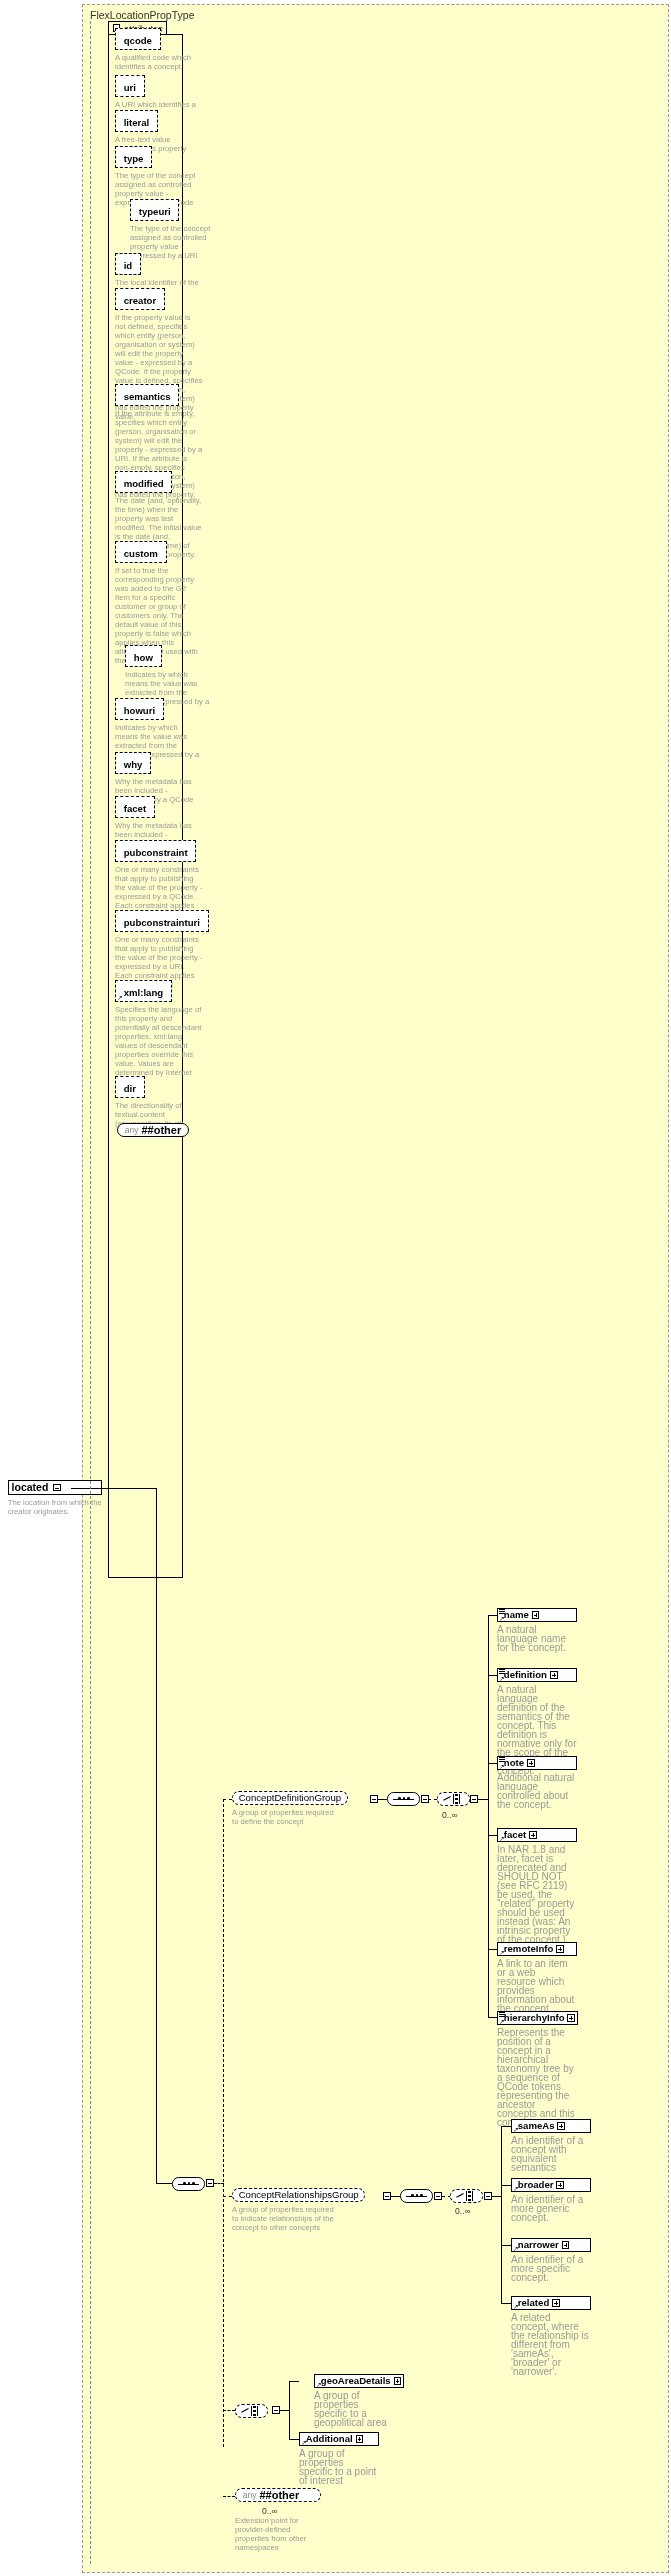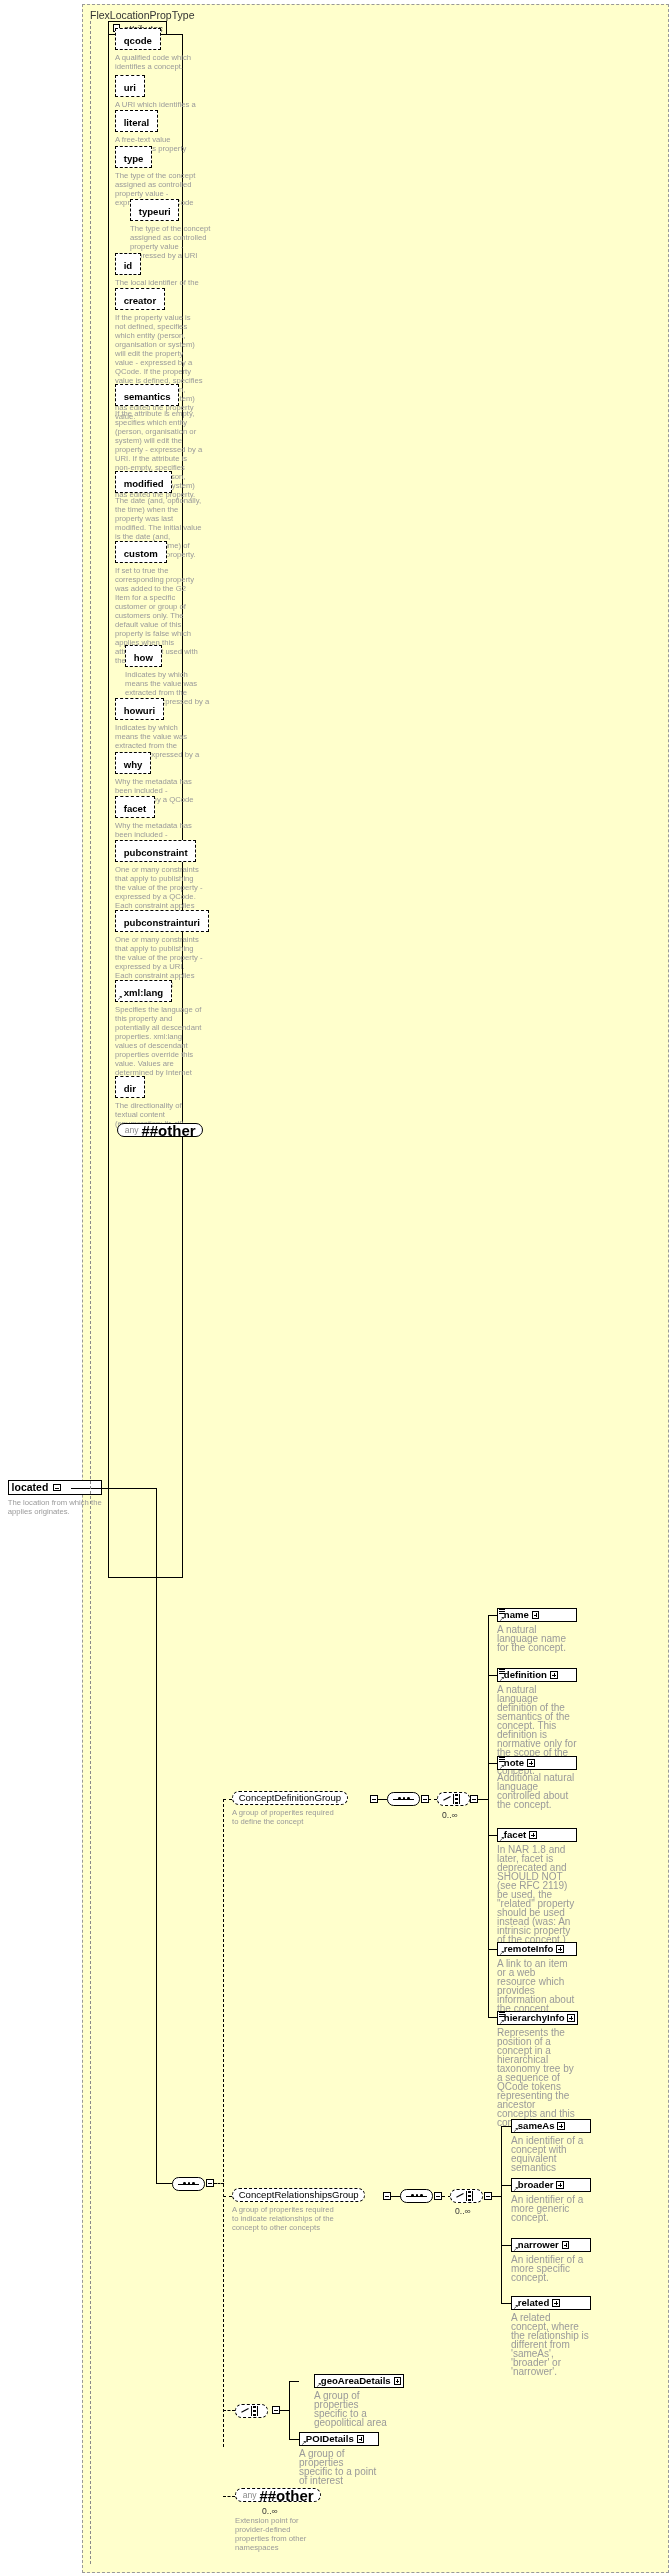--- a/index.html
+++ b/index.html
@@ -53,21 +53,21 @@
   .grp .gbox .nm{font-size:9.6px;color:#000;white-space:nowrap;line-height:12.5px;}
   .grp .doc{font-size:7.7px;color:#9a9a9a;line-height:9px;margin-top:2.9px;width:105px;}
   .grp .gshadow{position:absolute;background:#b0b0b0;z-index:-1;}
 
   
   .anyn{position:absolute;}
   .anyn .abox{position:relative;display:flex;align-items:center;gap:2.9px;border:1px solid #000;background:#fff;
       border-radius:7.7px;height:14.4px;box-sizing:border-box;padding:0 6.7px;}
   .anyn.dashed .abox{border-style:dashed;}
   .anyn .any{font-size:8.6px;color:#8a8a8a;}
-  .anyn .ns{font-size:15px;font-weight:bold;color:#000;}
+  .anyn .ns{font-size:11px;font-weight:bold;color:#000;}
   .anyn .doc{font-size:7.7px;color:#9a9a9a;line-height:9px;margin-top:1.9px;width:86px;}
   .anyn .ashadow{position:absolute;background:#b0b0b0;z-index:-1;}
 
   
   .comp{position:absolute;}
   .comp .cbox{position:relative;width:33px;height:14.4px;border:1px solid #000;background:#fff;
       border-radius:6.7px/6.7px;box-sizing:border-box;display:flex;align-items:center;justify-content:center;}
   .comp.dash .cbox{border-style:dashed;}
   .comp .cshadow{position:absolute;background:#b0b0b0;z-index:-1;width:33px;height:14.4px;border-radius:6.7px;}
   
@@ -231,21 +231,21 @@
       <span class="ns">##other</span>
     </div>
   </div>
 
   <div class="root" style="left:7.7px;top:1480px;">
     <div class="rshadow" style="left:2.9px;top:2.9px;width:100%;height:15.3px;"></div>
     <div class="rbox">
       <span class="nm">located</span>
       <span class="pm"></span>
     </div>
-    <div class="doc">The location from which the applies originates.</div>
+    <div class="doc">The location from which the creator originates.</div>
   </div>
 
   <div class="ln-h" style="left:71px;top:1488px;width:86px;"></div>
   <div class="ln-v" style="left:156px;top:1488px;height:695px;"></div>
   <div class="ln-h" style="left:156px;top:2183px;width:16.3px;"></div>
 
   <div class="vgray" style="left:90px;top:21px;height:2543px;"></div>
 
   <div class="comp" style="left:172px;top:2177px;">
     <div class="cshadow" style="left:2.9px;top:2.9px;"></div>
@@ -508,21 +508,21 @@
       <span class="pm plus"></span>
     </div>
     <div class="doc">A group of properties specific to a geopolitical area</div>
   </div>
 
   <div class="ln-h" style="left:289px;top:2439px;width:9.6px;"></div>
   <div class="el" style="left:299px;top:2432px;">
     <div class="eshadow" style="left:2.9px;top:2.9px;width:100%;height:14.4px;"></div>
     <div class="ebox">
       <span class="arrowglyph">↗</span>
-      <span class="nm">POIDetails</span>
+      <span class="nm">Additional</span>
       <span class="pm plus"></span>
     </div>
     <div class="doc">A group of properties specific to a point of interest</div>
   </div>
 
   <div class="ln-h d" style="left:223px;top:2496px;width:11.5px;"></div>
   <div class="anyn dashed" style="left:235px;top:2488px;">
     <div class="ashadow" style="left:2.9px;top:2.9px;width:100%;height:14.4px;border-radius:7.7px;"></div>
     <div class="abox">
       <span class="any">any</span>

